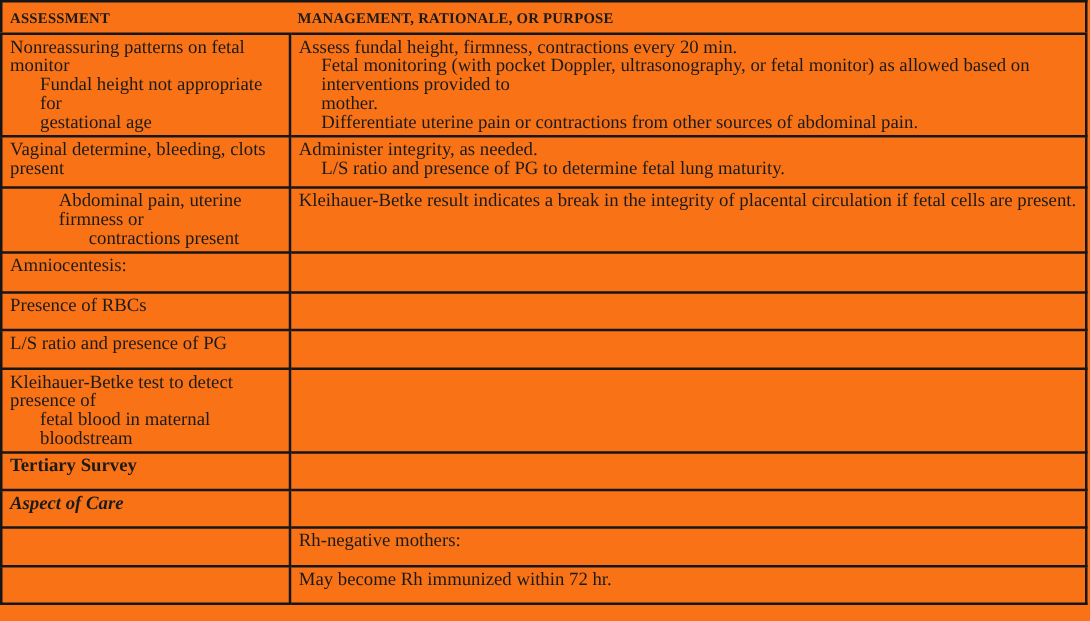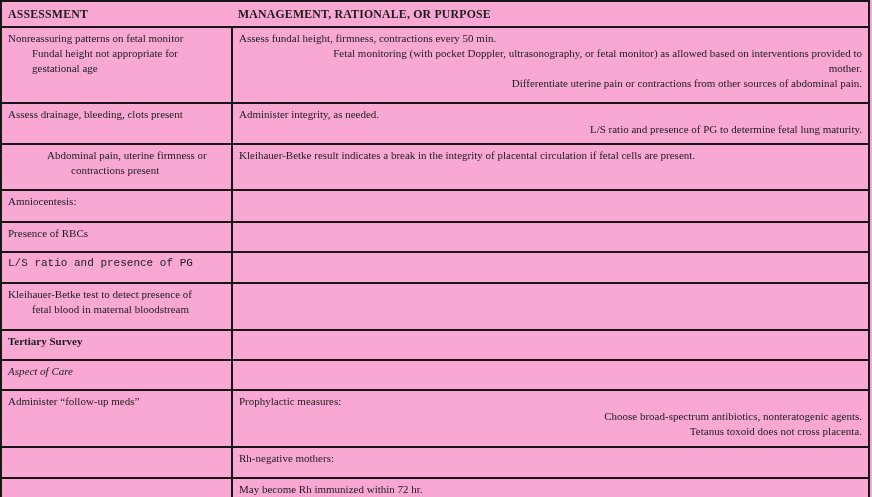--- a/index.html
+++ b/index.html
@@ -3,21 +3,21 @@
 <meta charset="utf-8">
 <style>
   html, body {
     margin: 0;
     padding: 0;
     background: #ffffff;
   }
   .page {
     width: 872px;
     height: 497px;
-    background: #f9a8d4;
+    background: #f97316;
     color: #1b1b1b;
     font-family: "Liberation Serif", "DejaVu Serif", serif;
     box-sizing: border-box;
     overflow: hidden;
   }
   table.grid {
     border-collapse: collapse;
     table-layout: fixed;
     width: 870px;
     border: 2px solid #161616;
@@ -33,57 +33,57 @@
     line-height: 15px;
     padding: 5px 6px 4px 6px;
     letter-spacing: 0.2px;
     white-space: nowrap;
   }
   th.col-assessment { width: 218px; }
   td {
     border: 2px solid #161616;
     vertical-align: top;
     padding: 3px 6px 2px 6px;
-    font-size: 11px;
+    font-size: 15px;
     line-height: 15px;
   }
   .line { white-space: normal; }
   td.assessment .line.i1 { padding-left: 24px; }
-  td.management .line.i1 { padding-left: 18px; text-align: right; }
+  td.management .line.i1 { padding-left: 18px; }
   .line.bold { font-weight: bold; }
-  .line.bolditalic { font-weight: normal; font-style: italic; }
+  .line.bolditalic { font-weight: bold; font-style: italic; }
 </style>
 </head>
 <body>
 
 <div class="page">
   <table class="grid">
     <thead>
       <tr>
         <th class="col-assessment">ASSESSMENT</th>
         <th>MANAGEMENT, RATIONALE, OR PURPOSE</th>
       </tr>
     </thead>
     <tbody>
         <tr>
           <td class="assessment" style="height: 69px;">
             <div class="line i0">Nonreassuring patterns on fetal monitor</div>
             <div class="line i1">Fundal height not appropriate for</div>
             <div class="line i1">gestational age</div>
           </td>
           <td class="management">
-            <div class="line i0">Assess fundal height, firmness, contractions every 50 min.</div>
+            <div class="line i0">Assess fundal height, firmness, contractions every 20 min.</div>
             <div class="line i1">Fetal monitoring (with pocket Doppler, ultrasonography, or fetal monitor) as allowed based on interventions provided to</div>
             <div class="line i1">mother.</div>
             <div class="line i1">Differentiate uterine pain or contractions from other sources of abdominal pain.</div>
           </td>
         </tr>
         <tr>
           <td class="assessment" style="height: 34px;">
-            <div class="line i0">Assess drainage, bleeding, clots present</div>
+            <div class="line i0">Vaginal determine, bleeding, clots present</div>
           </td>
           <td class="management">
             <div class="line i0">Administer integrity, as needed.</div>
             <div class="line i1">L/S ratio and presence of PG to determine fetal lung maturity.</div>
           </td>
         </tr>
         <tr>
           <td class="assessment" style="height: 39px; padding-left: 45px;">
             <div class="line i0">Abdominal pain, uterine firmness or</div>
             <div class="line i1">contractions present</div>
@@ -98,21 +98,21 @@
           </td>
           <td class="management"></td>
         </tr>
         <tr>
           <td class="assessment" style="height: 23px;">
             <div class="line i0">Presence of RBCs</div>
           </td>
           <td class="management"></td>
         </tr>
         <tr>
-          <td class="assessment" style="height: 24px; font-family: Liberation Mono, monospace;">
+          <td class="assessment" style="height: 24px;">
             <div class="line i0">L/S ratio and presence of PG</div>
           </td>
           <td class="management"></td>
         </tr>
         <tr>
           <td class="assessment" style="height: 40px; margin-top: 10px;">
             <div class="line i0">Kleihauer-Betke test to detect presence of</div>
             <div class="line i1">fetal blood in maternal bloodstream</div>
           </td>
           <td class="management"></td>
@@ -123,30 +123,20 @@
           </td>
           <td class="management"></td>
         </tr>
         <tr>
           <td class="assessment" style="height: 23px;">
             <div class="line i0 bolditalic">Aspect of Care</div>
           </td>
           <td class="management"></td>
         </tr>
         <tr>
-          <td class="assessment" style="height: 50px;">
-            <div class="line i0">Administer “follow-up meds”</div>
-          </td>
-          <td class="management">
-            <div class="line i0">Prophylactic measures:</div>
-            <div class="line i1">Choose broad-spectrum antibiotics, nonteratogenic agents.</div>
-            <div class="line i1">Tetanus toxoid does not cross placenta.</div>
-          </td>
-        </tr>
-        <tr>
           <td class="assessment" style="height: 24px;"></td>
           <td class="management">
             <div class="line i0">Rh-negative mothers:</div>
           </td>
         </tr>
         <tr>
           <td class="assessment" style="height: 23px;"></td>
           <td class="management">
             <div class="line i0">May become Rh immunized within 72 hr.</div>
           </td>

